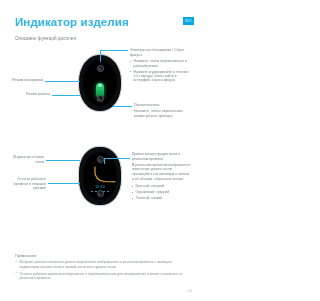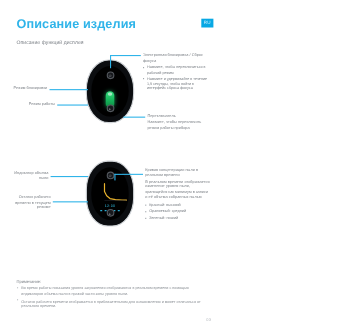--- a/index.html
+++ b/index.html
@@ -255,21 +255,21 @@
     bottom: 8px;
     font-size: 3.6px;
     color: #b3b8bd;
     letter-spacing: 0.2px;
   }
 </style>
 </head>
 <body>
 
 <div class="page-header">
-  <div class="page-title">Описание изделия</div>
+  <div class="page-title">Индикатор изделия</div>
   <div class="lang-badge">RU</div>
   <div class="section-subtitle">Описание функций дисплея</div>
 </div>
 
 <div class="figure" id="figure-1">
 
   <div class="device device-1">
     <div class="device-screen">
       <div class="dev-btn" style="left:50%; margin-left:-3.5px; top:5px;">⏻</div>
       <div class="capsule">

